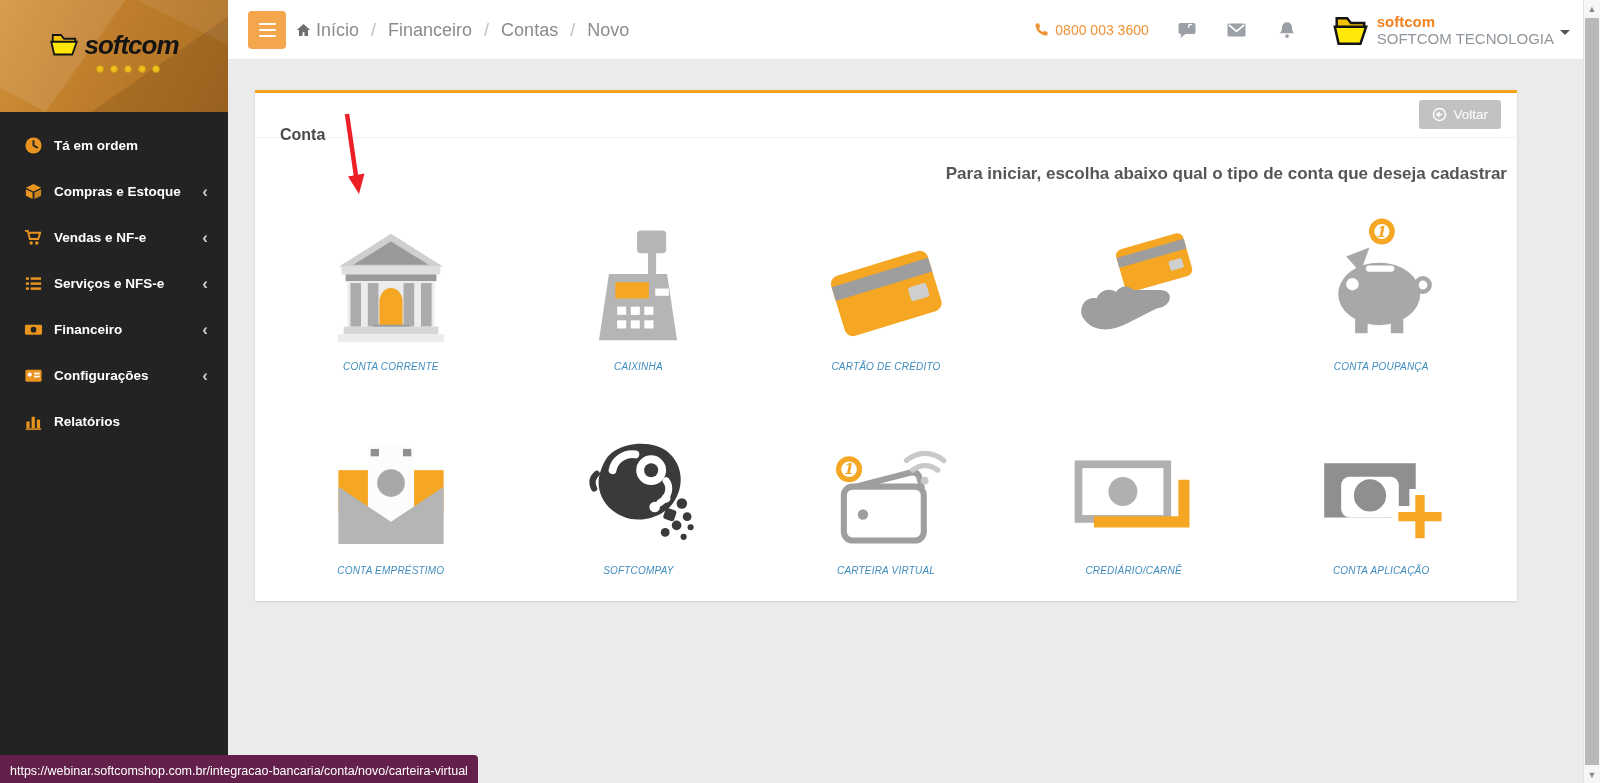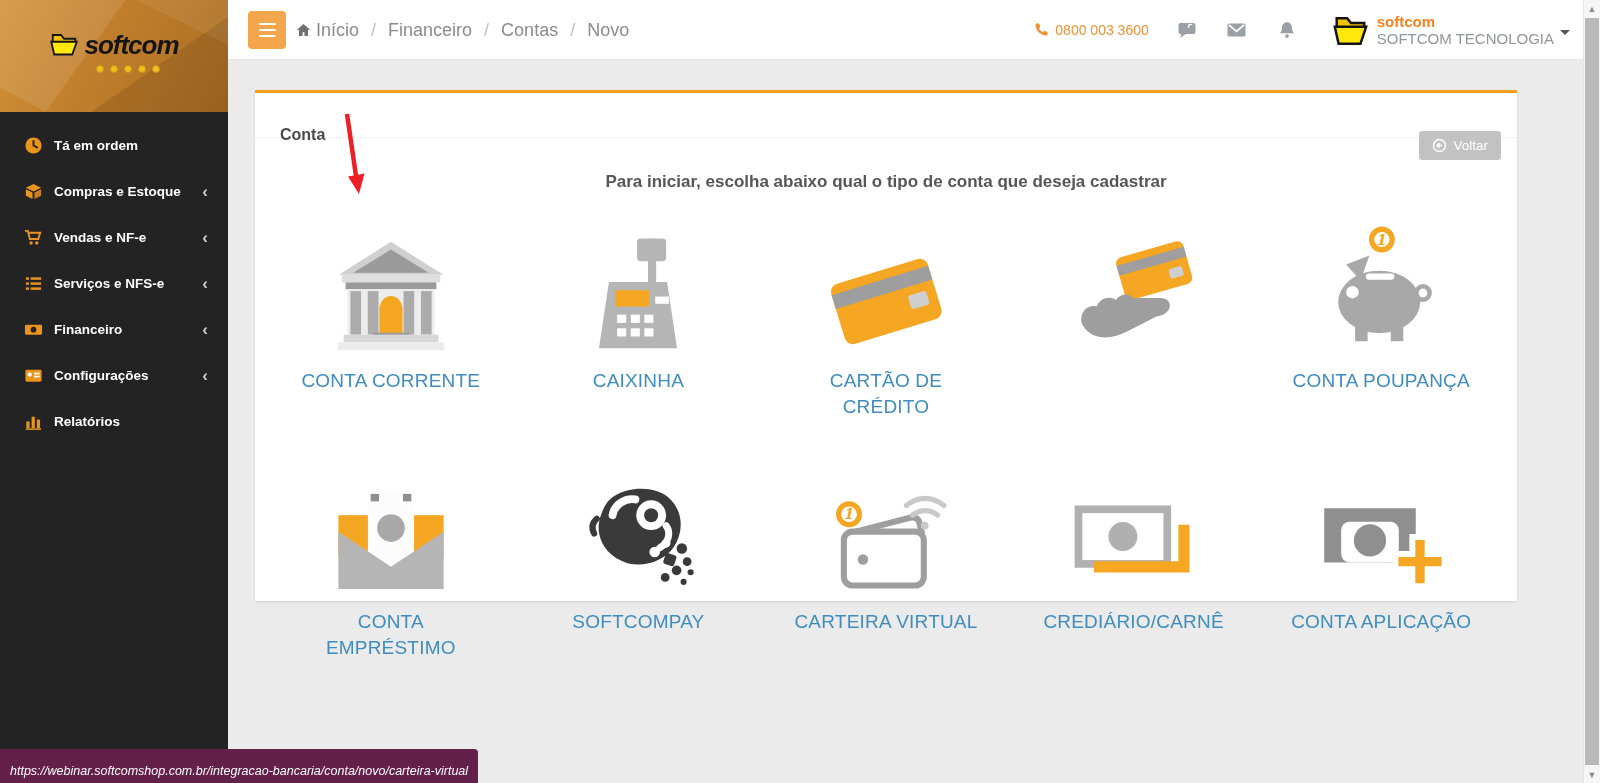--- a/index.html
+++ b/index.html
@@ -65,48 +65,48 @@
     background:var(--content-bg,#ebebeb); }
   .panel { position:absolute; left:27px; top:30px; width:1262px; height:511px;
     background:#fff; border-top:3px solid var(--panel-border,#f5a11d);
     box-shadow:0 1px 2px rgba(0,0,0,.12); }
   .panel-header { position:relative; height:45px; border-bottom:1px solid #f2f2f2; }
   .panel-title { position:absolute; left:25px; top:13px; font-size:16px; font-weight:bold;
     color:#4a4a4a;margin-top:20px; }
   .btn-back { position:absolute; right:16px; top:7px; background:var(--button-gray,#c2c2c2);
     color:#fff; border:none; border-radius:3px; font-size:13.5px; padding:7px 13px;
     display:flex; gap:6px; cursor:pointer;
-    font-family:"Liberation Sans",sans-serif;margin-top:31px; }
-  .intro { text-align:center; font-size:17px; font-weight:bold; color:#565656;
-    margin:34px 10px 8px; }
+    font-family:"Liberation Sans",sans-serif; }
+  .intro { text-align:right; font-size:17px; font-weight:bold; color:#565656;
+    margin:26px 10px 8px; }
   .grid { display:grid; grid-template-columns:repeat(5,1fr); row-gap:34px;
     padding:12px 12px 0; }
   .tile { display:flex; flex-direction:column; align-items:center; text-decoration:none;
     cursor:pointer; }
   .tile-icon { height:140px; display:flex; align-items:flex-end; justify-content:center; }
-  .tile-label { margin-top:16px; color:var(--link-blue,#3f8cbe); font-size:19px;
-    text-align:center; max-width:185px; line-height:1.35; letter-spacing:.2px; }
+  .tile-label { margin-top:16px; color:var(--link-blue,#3f8cbe); font-size:10px;
+    text-align:center; max-width:185px; line-height:1.35; letter-spacing:.2px;font-style:italic; }
   .coin-num { fill:#f5a623; font:italic bold 17px "DejaVu Serif", serif;
     text-anchor:middle; }
 
   
   .arrow-svg { position:absolute; left:335px; top:110px; z-index:8; pointer-events:none; }
 
   
   .scrollbar { position:absolute; right:0; top:0; width:17px; height:783px;
     background:#f6f6f6; border-left:1px solid #e3e3e3; z-index:20; }
   .sb-btn { height:17px; display:flex; align-items:center; justify-content:center;
     color:#8a8a8a; font-size:9px; cursor:pointer; }
   .sb-thumb { position:absolute; left:1px; right:1px; top:18px; bottom:18px;
     background:#b9b9b9; cursor:grab; }
 
   
   .statusbar { position:absolute; left:0; bottom:0; background:var(--statusbar-bg,#63204a);
-    color:#fff; font-size:12.5px; padding:15px 10px 5px; border-top-right-radius:4px;
-    z-index:30; white-space:nowrap;font-style:italic; }
+    color:#fff; font-size:12.5px; padding:9px 10px 5px; border-top-right-radius:4px;
+    z-index:30; white-space:nowrap; }
 </style>
 </head>
 <body>
 
 <aside class="sidebar">
   <div class="logo-area">
     <div class="logo-poly">
         <i class="poly1"></i>
         <i class="poly2"></i>
         <i class="poly3"></i>

